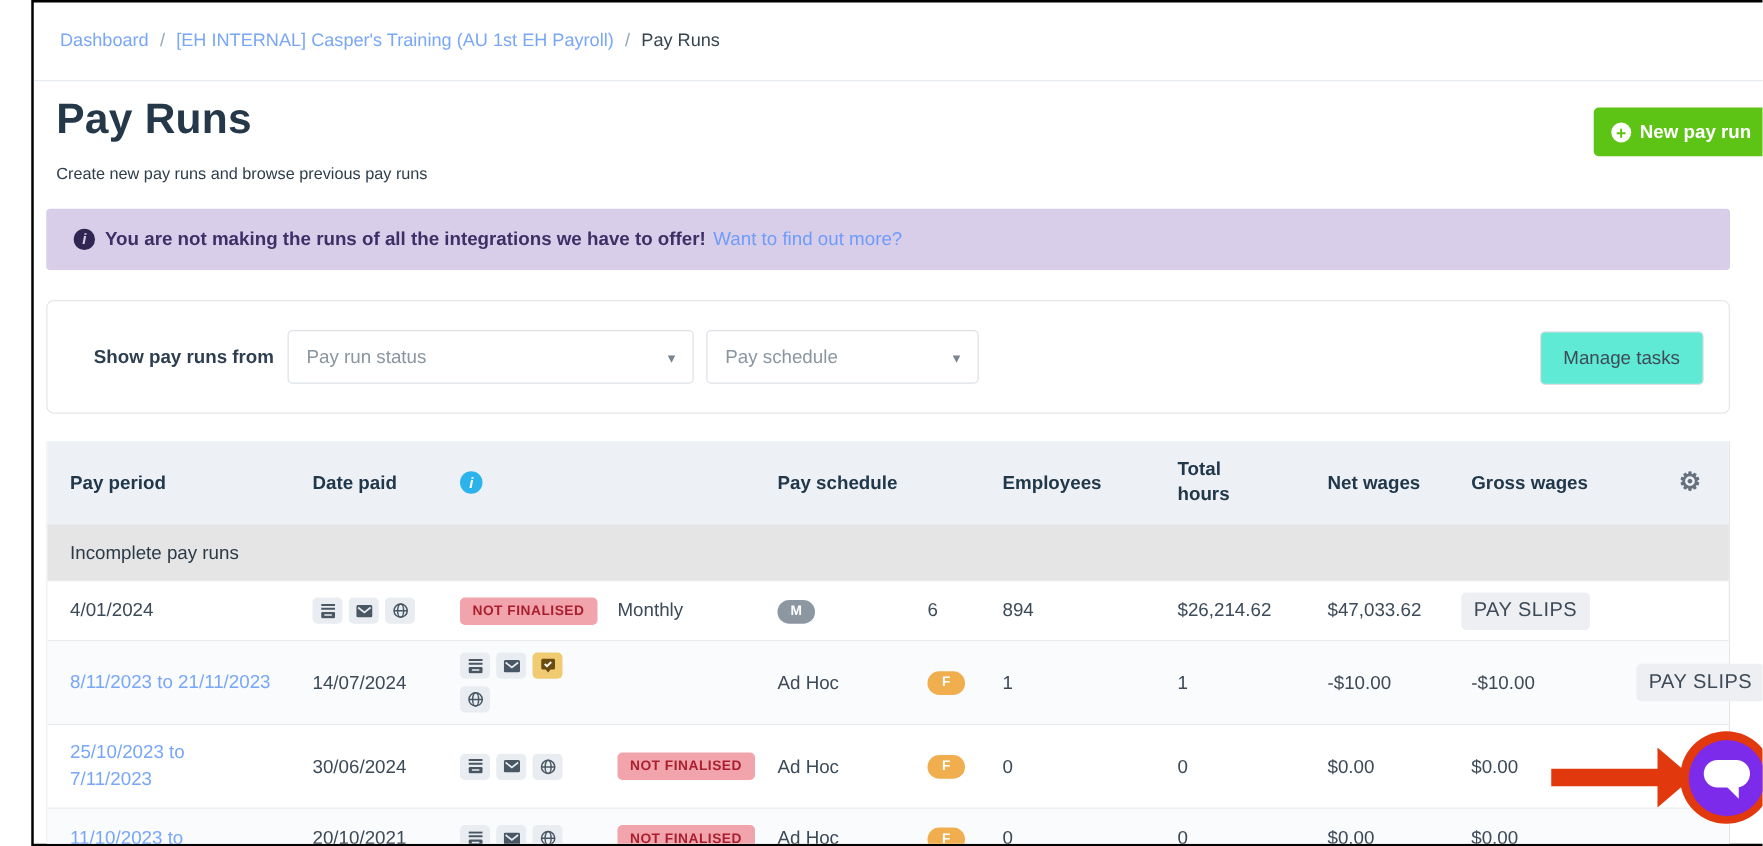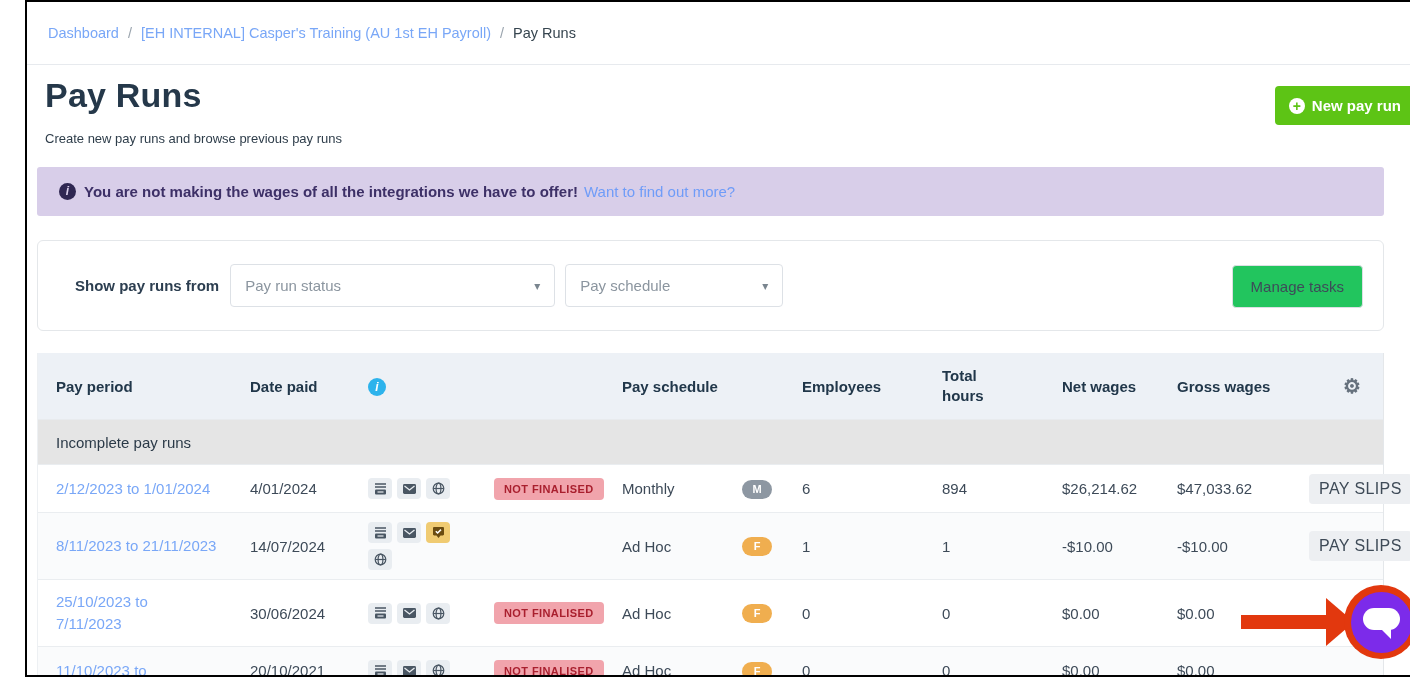--- a/index.html
+++ b/index.html
@@ -56,21 +56,21 @@
   .select {
     height:43px; border:1px solid #dde1e6; border-radius:4px; background:#fff;
     display:flex; align-items:center; justify-content:space-between;
     padding:0 14px; color:#8b959f; font-size:15px; cursor:pointer;
   }
   .select .caret { color:#7a858f; font-size:12px; }
   .sel-status { width:325px; margin-right:10px;gap:24px; }
   .sel-schedule { width:218px; }
   .btn-manage {
     position:absolute; right:20px; top:24px; height:43px; padding:0 18px;
-    background:#22c55e; border:1px solid #dcdfe4; border-radius:4px;
+    background:#5eead4; border:1px solid #dcdfe4; border-radius:4px;
     color:#3e4b59; font-size:15px; cursor:pointer; font-family:"Liberation Sans",sans-serif;
   }
   
   .paytable {
     position:absolute; left:10px; top:351px; width:1347px;
     border-left:1px solid #edf0f3; border-right:1px solid #e4e7ea;
     font-size:15px; color:#3d4a58;
   }
   .t-row {
     display:grid;
@@ -163,21 +163,21 @@
     <div class="page-title">Pay Runs</div>
     <div class="page-sub">Create new pay runs and browse previous pay runs</div>
   </div>
   <button class="btn-new">
     <span class="plus-circ">+</span>
     <span>New pay run</span>
   </button>
 
   <div class="banner">
     <span class="info-dot">i</span>
-    <span>You are not making the wages of all the integrations we have to offer!</span>
+    <span>You are not making the runs of all the integrations we have to offer!</span>
     <a>Want to find out more?</a>
   </div>
 
   <div class="filter-card">
     <span class="filter-label">Show pay runs from</span>
     <div class="select sel-status">
       <span>Pay run status</span>
       <span class="caret">▾</span>
     </div>
     <div class="select sel-schedule">
@@ -199,21 +199,20 @@
       <div>Employees</div>
       <div><span class="hours-wrap">Total hours</span></div>
       <div>Net wages</div>
       <div>Gross wages</div>
       <div class="gear-cell"><span class="gear">⚙</span></div>
     </div>
 
     <div class="t-section">Incomplete pay runs</div>
 
     <div class="t-row t-body-row r1">
-      <div><span class="plink">2/12/2023 to 1/01/2024</span></div>
       <div>4/01/2024</div>
       <div>
         <div class="iconwrap">
           <span class="chip">
               <svg width="13" height="12" viewBox="0 0 13 12">
                 <path d="M1 1h11M1 4h11" stroke="#495663" stroke-width="1.6"></path>
                 <rect x="1" y="6.5" width="11" height="5" rx="1" fill="#495663"></rect>
                 <path d="M3.5 9h6" stroke="#e9edf1" stroke-width="1.2"></path>
               </svg>
             </span>

